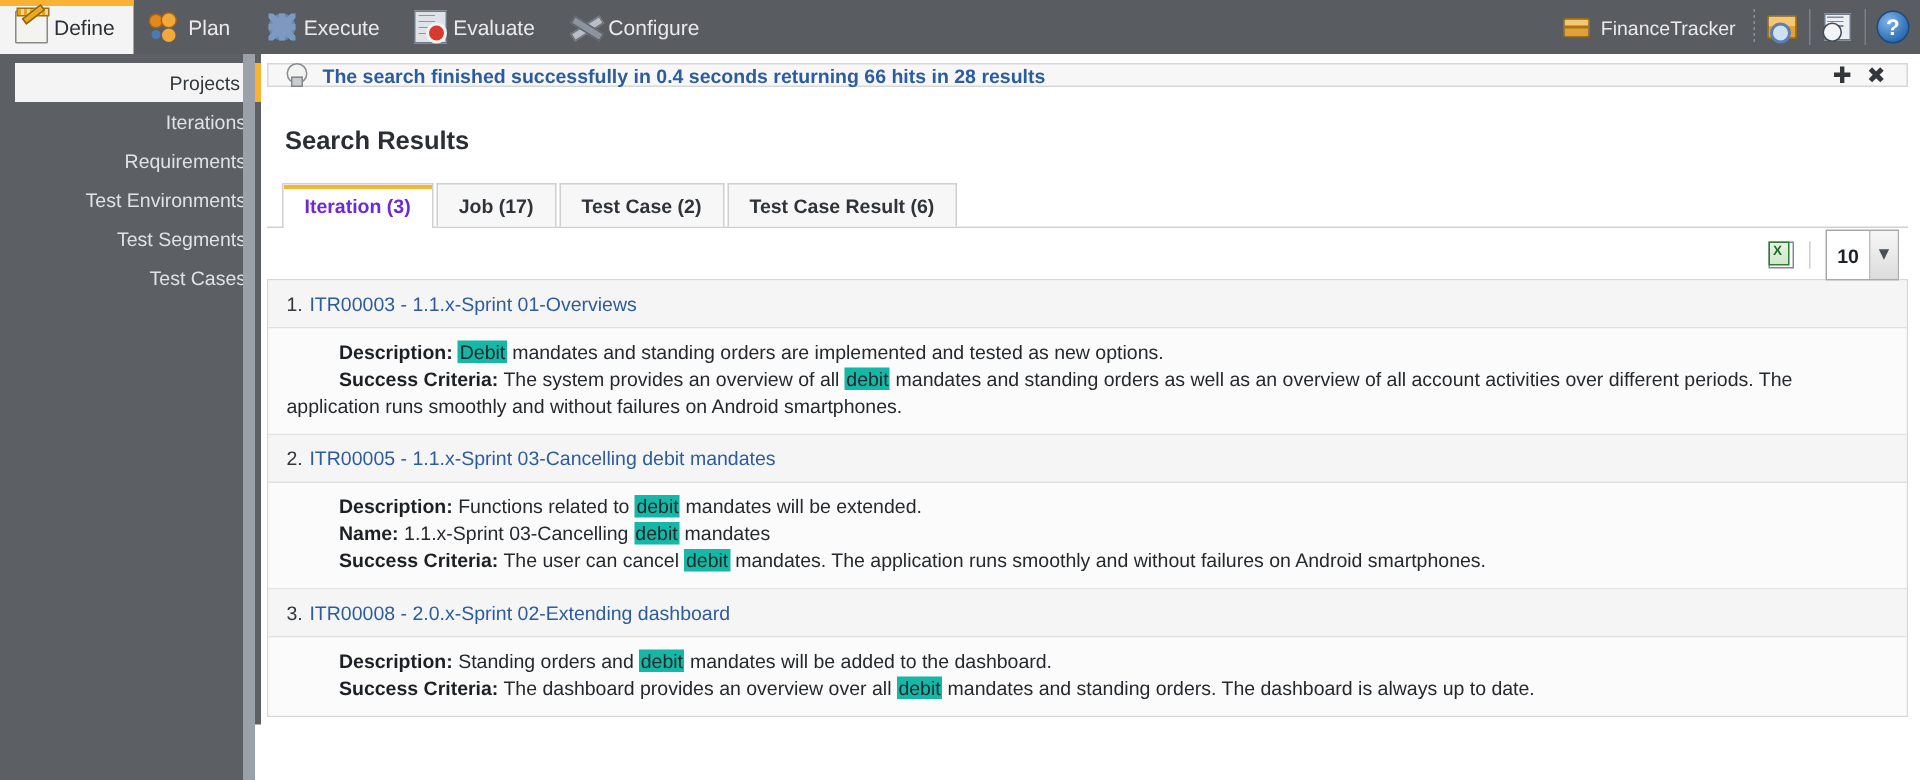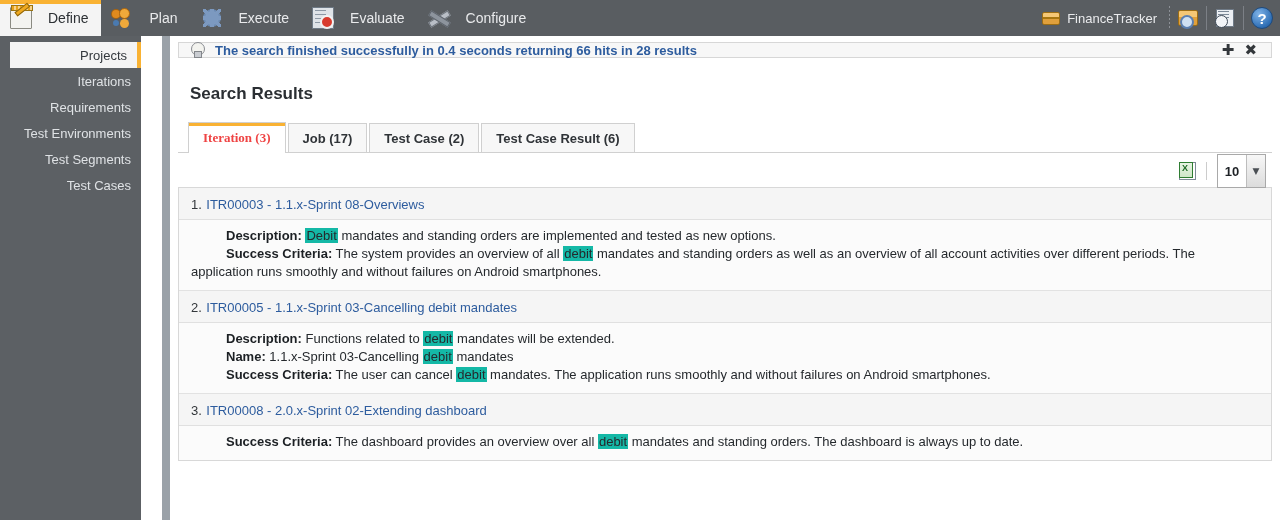--- a/index.html
+++ b/index.html
@@ -11,21 +11,21 @@
   }
 
   
   .topbar {
     position: absolute; top: 0; left: 0; width: 1280px; height: 36px;
     background: #595d61;
     display: flex; align-items: stretch;
   }
   .nav-tab {
     position: relative;
-    display: flex; align-items: center; gap: 16px;
+    display: flex; align-items: center; gap: 4px;
     padding: 0 13px 0 10px;
     font-size: 14px; color: #e9eaec;
     cursor: pointer;
     white-space: nowrap;
   }
   .nav-tab.active {
     background: #f4f4f4;
     color: #2c3034;
     box-shadow: inset 0 4px 0 0 #f9b233;
   }
@@ -141,21 +141,21 @@
     width: 22px; height: 22px; border-radius: 50%;
     background: radial-gradient(circle at 35% 30%, #7fb3e8, #2f6fb5 70%, #21518a 100%);
     border: 1px solid #1d4a7e;
     color: #ffffff; font-size: 15px; font-weight: bold;
     display: flex; align-items: center; justify-content: center;
     line-height: 1;
   }
 
   
   .sidebar {
-    position: absolute; left: 0; top: 36px; width: 141px; height: 484px;
+    position: absolute; left: 0; top: 36px; width: 174px; height: 484px;
     background: #5c6064;
   }
   .sidebar-edge {
     position: absolute; left: 162px; top: 36px; width: 8px; height: 484px;
     background: #9aa1a8;
   }
   .side-item {
     height: 26px; display: flex; align-items: center; justify-content: flex-end;
     padding-right: 10px; font-size: 13px; color: #dfe2e5;
     cursor: pointer;
@@ -203,23 +203,23 @@
     border-bottom: 1px solid #d0d0d0;
     position: relative;
   }
   .tab {
     padding: 7px 14px 6px 14px;
     font-size: 13px; font-weight: bold; color: #303438;
     background: #f7f7f7; border: 1px solid #d0d0d0; border-bottom: none;
     margin-right: 2px; cursor: pointer; position: relative;
   }
   .tab.active {
-    background: #ffffff; color: #ef4444;
+    background: #ffffff; color: #6d28d9;
     box-shadow: inset 0 3px 0 0 #f9b233;
-    margin-bottom: -1px; padding-bottom: 7px; font-family: Liberation Serif, serif;
+    margin-bottom: -1px; padding-bottom: 7px;
   }
 
   .toolbar-row {
     display: flex; align-items: center; justify-content: flex-end;
     gap: 10px; padding: 8px 6px 6px 0; height: 34px;
   }
   .ic-xls {
     width: 17px; height: 18px; position: relative;
     background: #ffffff; border: 1px solid #7e8a96;
   }
@@ -381,21 +381,21 @@
     <span class="pagesize">
       <span class="pagesize-val">10</span>
       <span class="pagesize-arrow">▼</span>
     </span>
   </div>
 
   <div class="results">
     <div class="result">
       <div class="result-head">
         <span class="idx">1.</span>
-        <a>ITR00003 - 1.1.x-Sprint 08-Overviews</a>
+        <a>ITR00003 - 1.1.x-Sprint 01-Overviews</a>
       </div>
       <div class="result-body">
         <div class="field">
           <b>Description:</b><span><span> </span><span class="hl">Debit</span><span> mandates and standing orders are implemented and tested as new options.</span></span>
         </div>
         <div class="field">
           <b>Success Criteria:</b><span><span>  The system provides an overview of all </span><span class="hl">debit</span><span> mandates and standing orders as well as an overview of all account activities over different periods. The application runs smoothly and without failures on Android smartphones.</span></span>
         </div>
       </div>
     </div>
@@ -418,20 +418,23 @@
       </div>
     </div>
 
     <div class="result">
       <div class="result-head">
         <span class="idx">3.</span>
         <a>ITR00008 - 2.0.x-Sprint 02-Extending dashboard</a>
       </div>
       <div class="result-body">
         <div class="field">
+          <b>Description:</b><span><span>  Standing orders and </span><span class="hl">debit</span><span> mandates will be added to the dashboard.</span></span>
+        </div>
+        <div class="field">
           <b>Success Criteria:</b><span><span>  The dashboard provides an overview over all </span><span class="hl">debit</span><span> mandates and standing orders. The dashboard is always up to date.</span></span>
         </div>
       </div>
     </div>
   </div>
 </div>
 
 <div class="blank-bottom"></div>
 
 </body></html>

